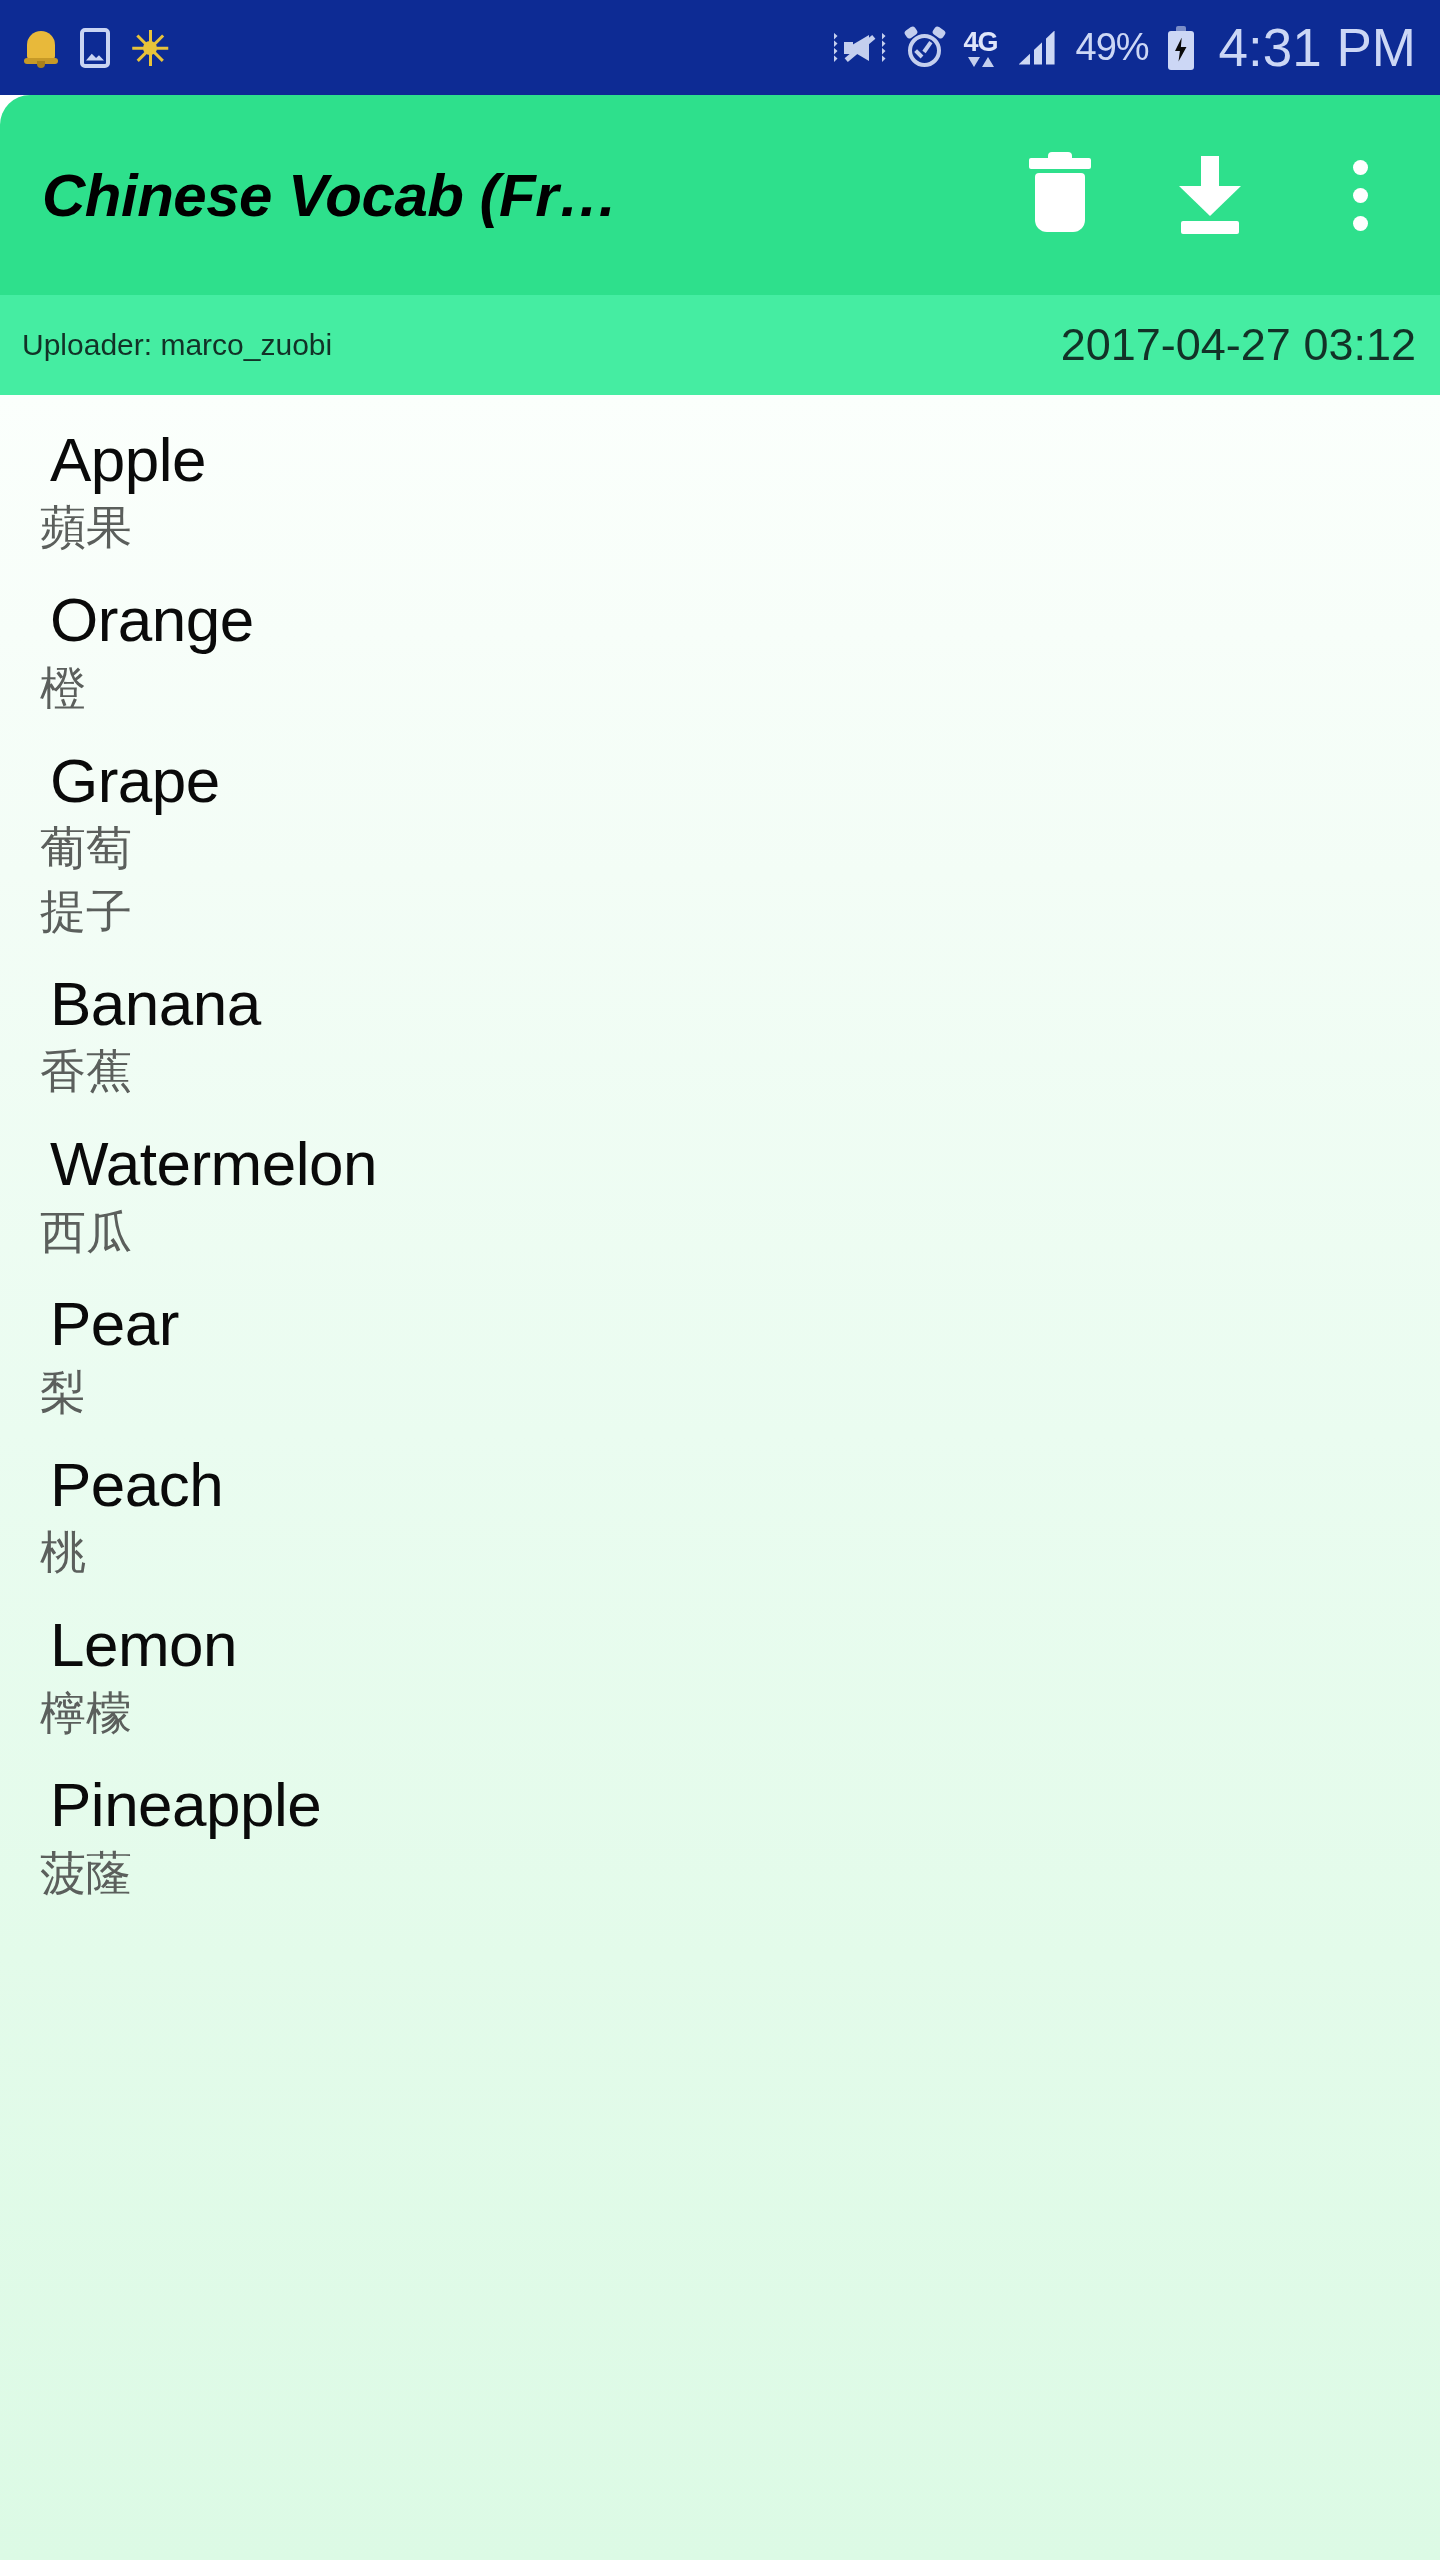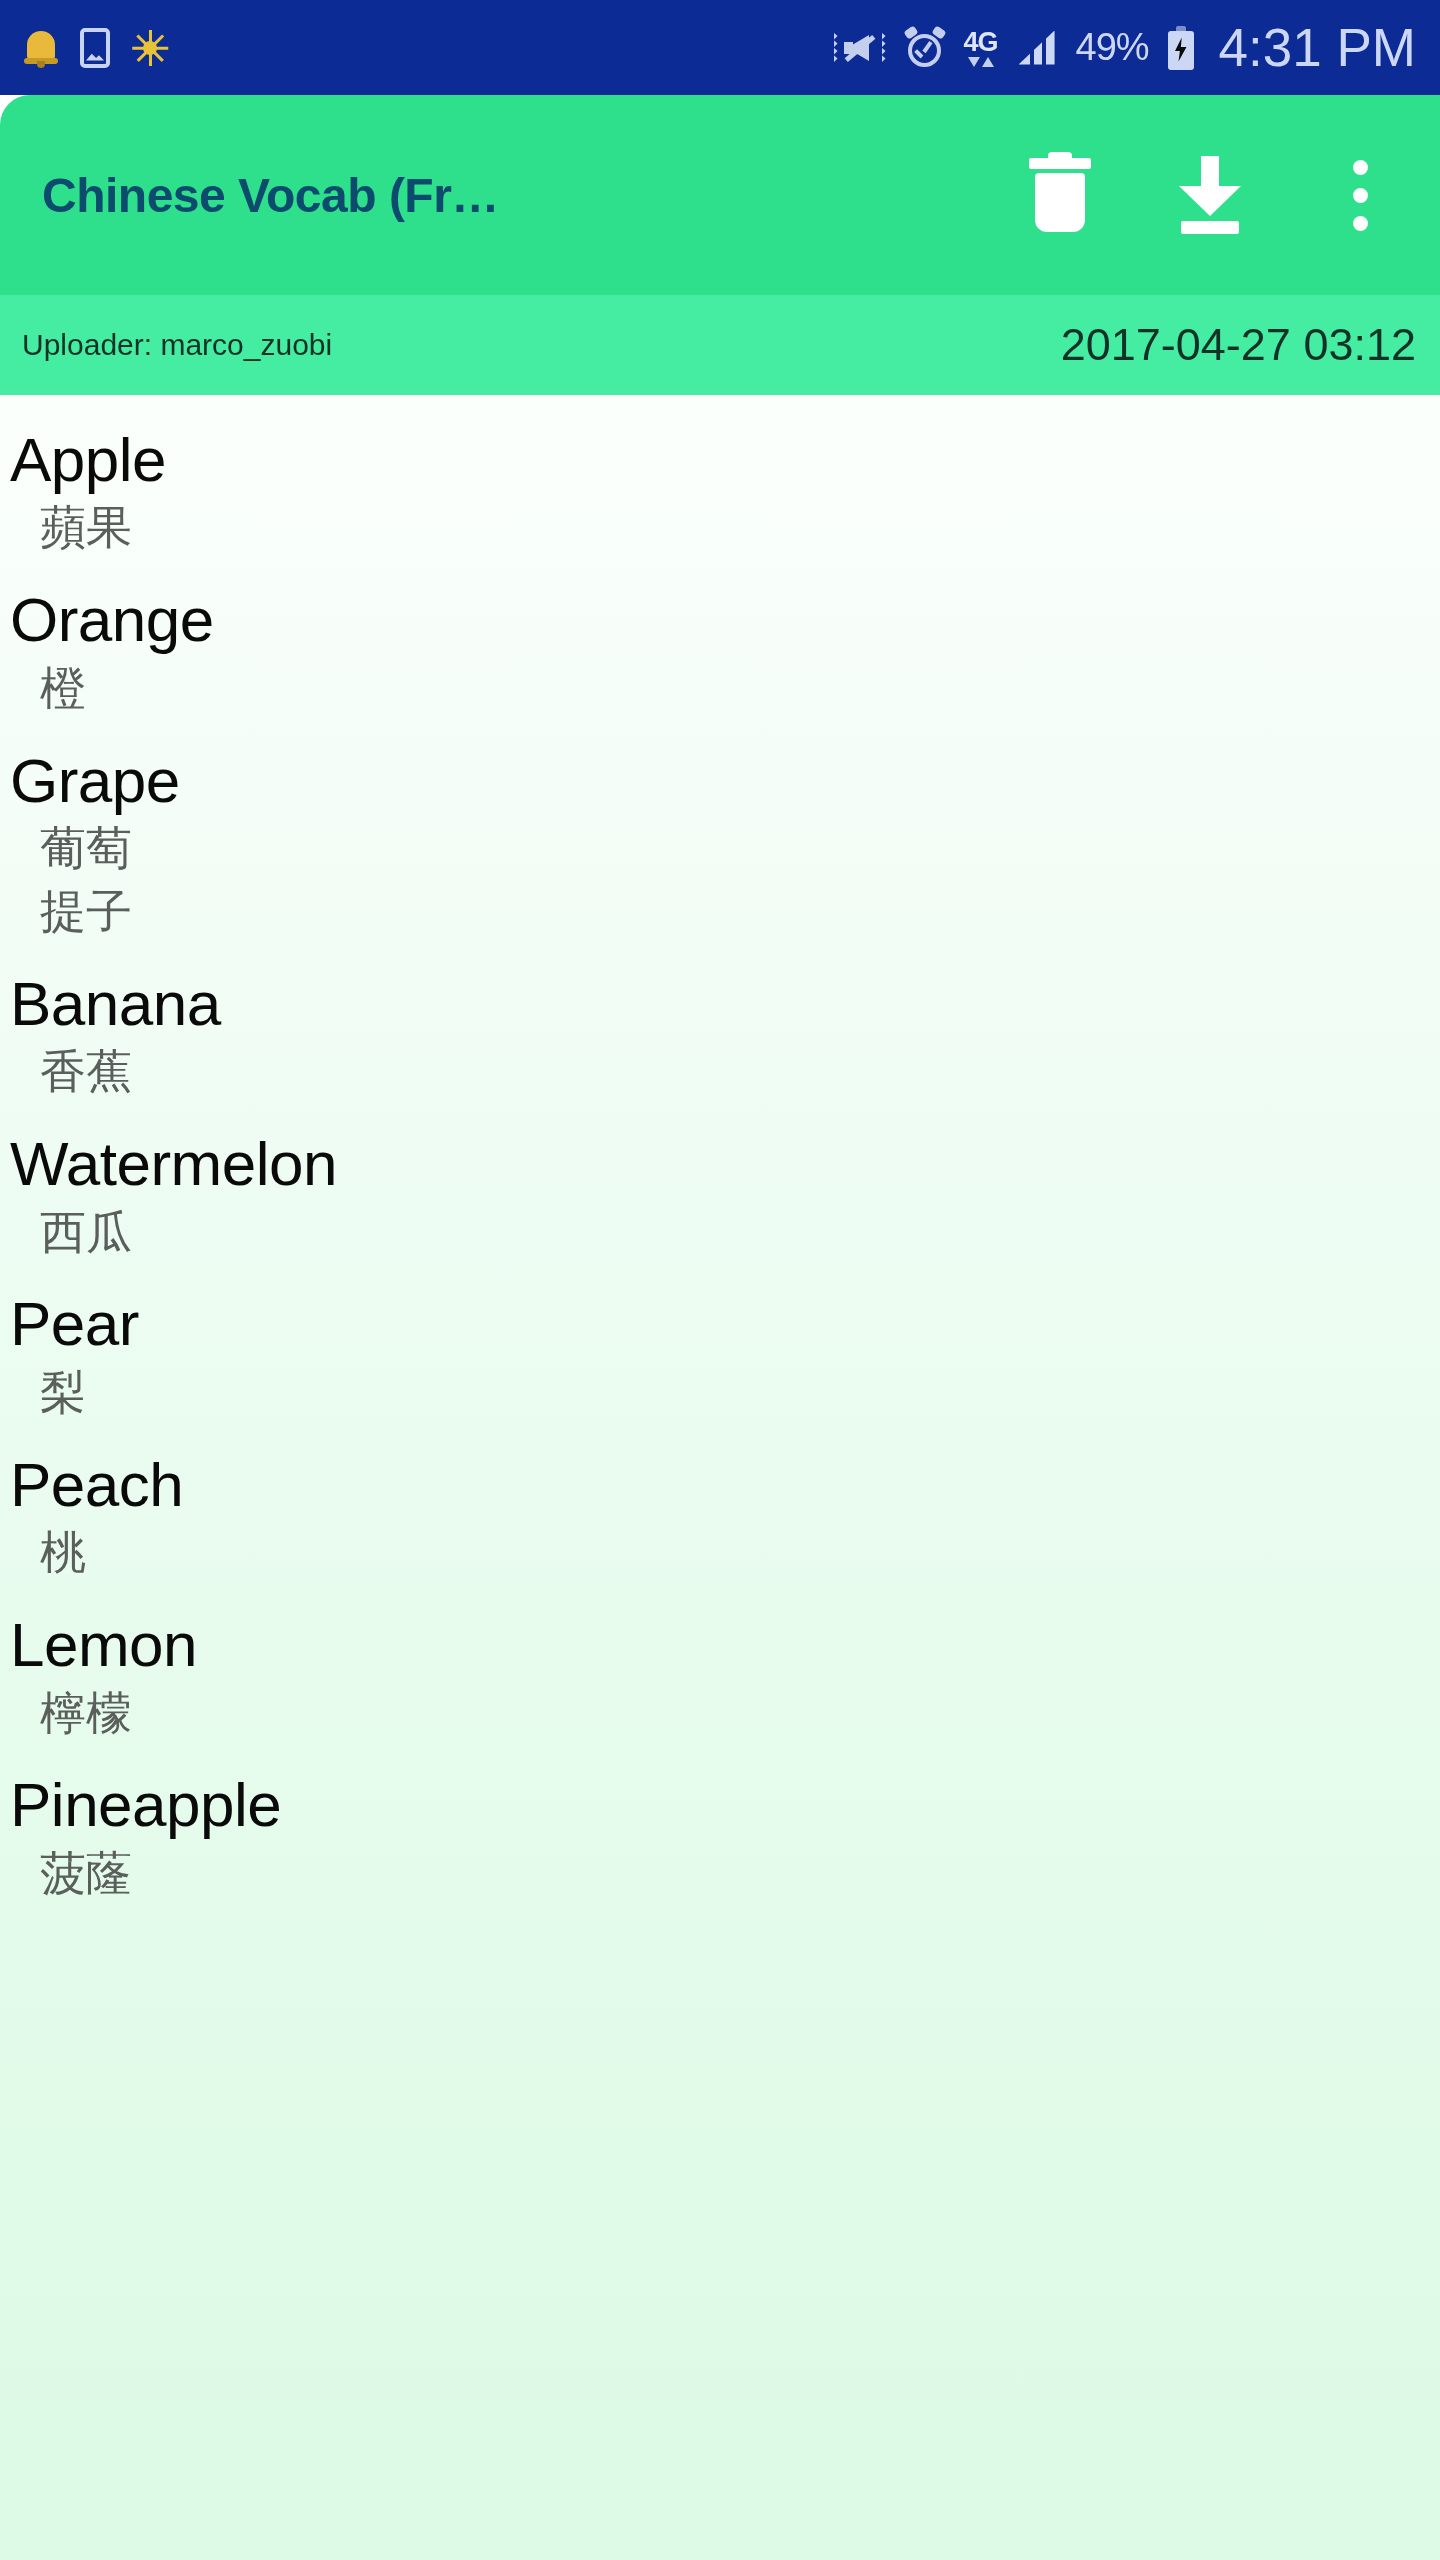--- a/index.html
+++ b/index.html
@@ -135,23 +135,24 @@
   
   .app-bar{
     position:relative;
     width:1440px; height:200px;
     background:#2ee08c;
     border-top-left-radius:30px;
     display:flex; align-items:center;
     padding:0 40px 0 42px;
   }
   .app-title{
-    color:#0c4a6e; font-size:48px; font-weight:bold;
+    color:#000000; font-size:60px; font-weight:bold;
     white-space:nowrap; overflow:hidden;
     letter-spacing:-0.5px;
+    font-style:italic;
   }
   .app-actions{ margin-left:auto; display:flex; align-items:center; gap:70px; }
   .act-btn{
     width:80px; height:90px;
     display:flex; align-items:center; justify-content:center;
     cursor:pointer;
   }
   
   .trash{ width:62px; height:74px; position:relative; }
   .trash .lid{
@@ -191,21 +192,21 @@
   
   .vocab-list{
     width:1440px; height:2165px;
     background:linear-gradient(to bottom, #fbfffc 0%, #f3fdf6 22%, #eafcf0 48%, #e3fbea 72%, #dcfae5 100%);
     overflow:hidden;
     padding-top:20px;
   }
   .vocab-item{ padding:10px 0 18px 0; }
   .term{
     color:#0a0a0a; font-size:62px; font-weight:400;
-    line-height:1.12; padding-left:10px; letter-spacing:-0.5px;
+    line-height:1.12; padding-left:10px; letter-spacing:-0.5px;margin-left:40px;
   }
   .trans{
     color:#5b5f5c; font-size:46px; line-height:1.28;
     padding-left:40px; margin-top:4px;
     font-family:"DejaVu Sans","Liberation Sans", sans-serif;
   }
 </style>
 </head>
 <body>
 

